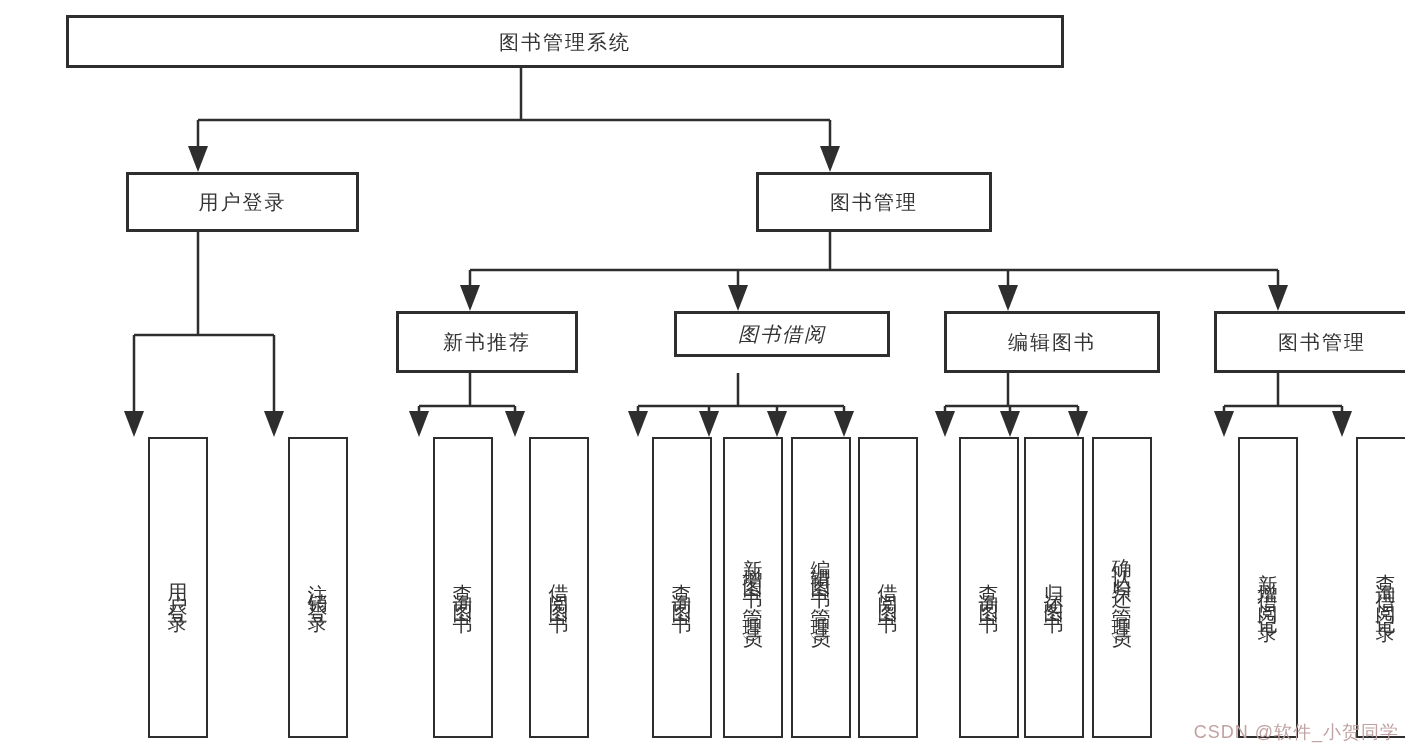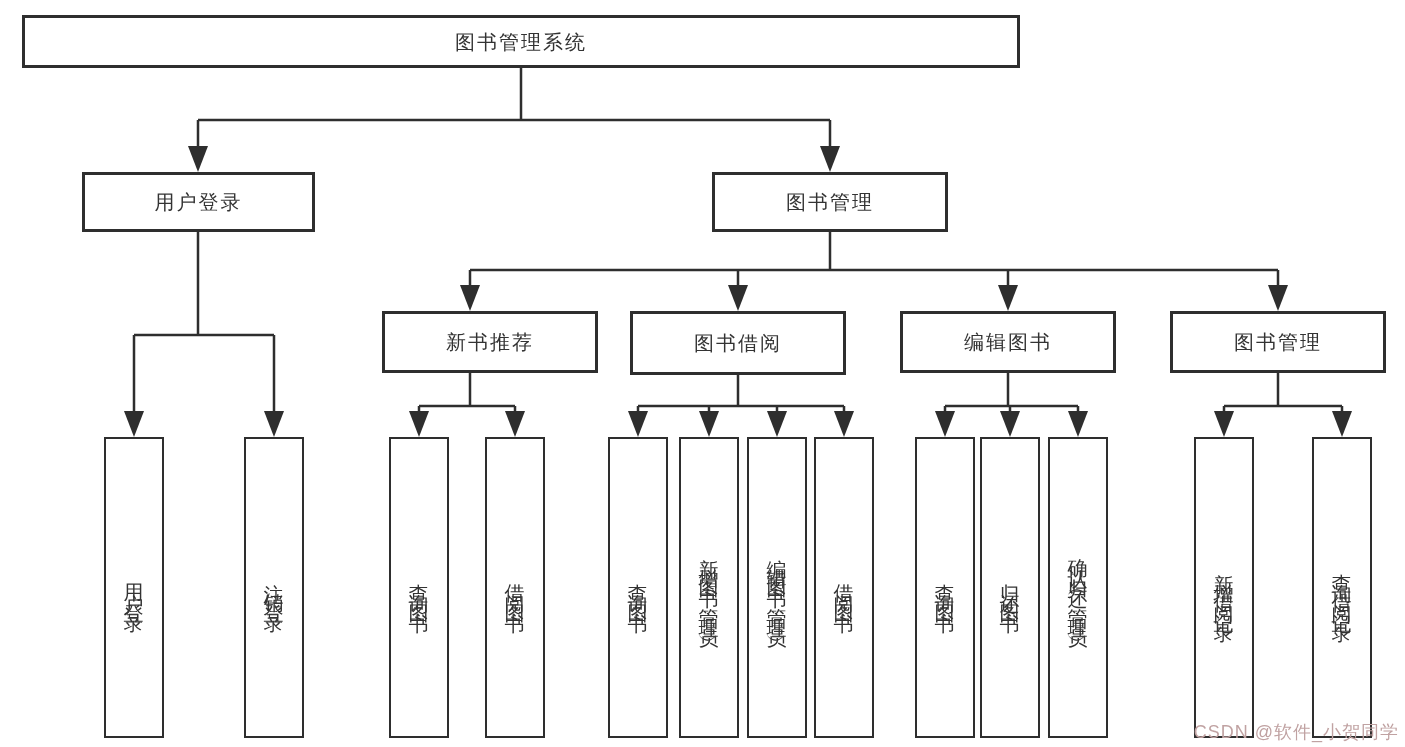--- a/index.html
+++ b/index.html
@@ -19,20 +19,21 @@
   .node {
     position: absolute;
     box-sizing: border-box;
     border: 3px solid #2e2e2e;
     background: #ffffff;
     color: #333333;
     display: flex;
     align-items: center;
     justify-content: center;
     text-align: center;
+    margin-left: 44px;
   }
   .h {
     font-size: 20px;
     letter-spacing: 2px;
     line-height: 1;
   }
   .v {
     writing-mode: vertical-rl;
     text-orientation: mixed;
     font-size: 20px;
@@ -99,22 +100,22 @@
       <polygon points="1214,411 1234,411 1224,437"></polygon>
       <polygon points="1332,411 1352,411 1342,437"></polygon>
     </g>
   </svg>
 
   <div class="node h" style="left:22px; top:15px; width:998px; height:53px;">图书管理系统</div>
 
   <div class="node h" style="left:82px; top:172px; width:233px; height:60px;">用户登录</div>
   <div class="node h" style="left:712px; top:172px; width:236px; height:60px;">图书管理</div>
 
-  <div class="node h" style="left:382px; top:311px; width:216px; height:62px;">新书推荐</div>
-  <div class="node h" style="left:630px; top:311px; width:216px; height:64px;">图书借阅</div>
+  <div class="node h" style="left:352px; top:311px; width:182px; height:62px;">新书推荐</div>
+  <div class="node h" style="left:630px; top:311px; width:216px; height:46px;font-style:italic;">图书借阅</div>
   <div class="node h" style="left:900px; top:311px; width:216px; height:62px;">编辑图书</div>
   <div class="node h" style="left:1170px; top:311px; width:216px; height:62px;">图书管理</div>
 
   <div class="node v" style="left:104px; top:437px; width:60px; height:301px;">用户登录</div>
   <div class="node v" style="left:244px; top:437px; width:60px; height:301px;">注销登录</div>
 
   <div class="node v" style="left:389px; top:437px; width:60px; height:301px;">查询图书</div>
   <div class="node v" style="left:485px; top:437px; width:60px; height:301px;">借阅图书</div>
 
   <div class="node v" style="left:608px; top:437px; width:60px; height:301px;">查询图书</div>

